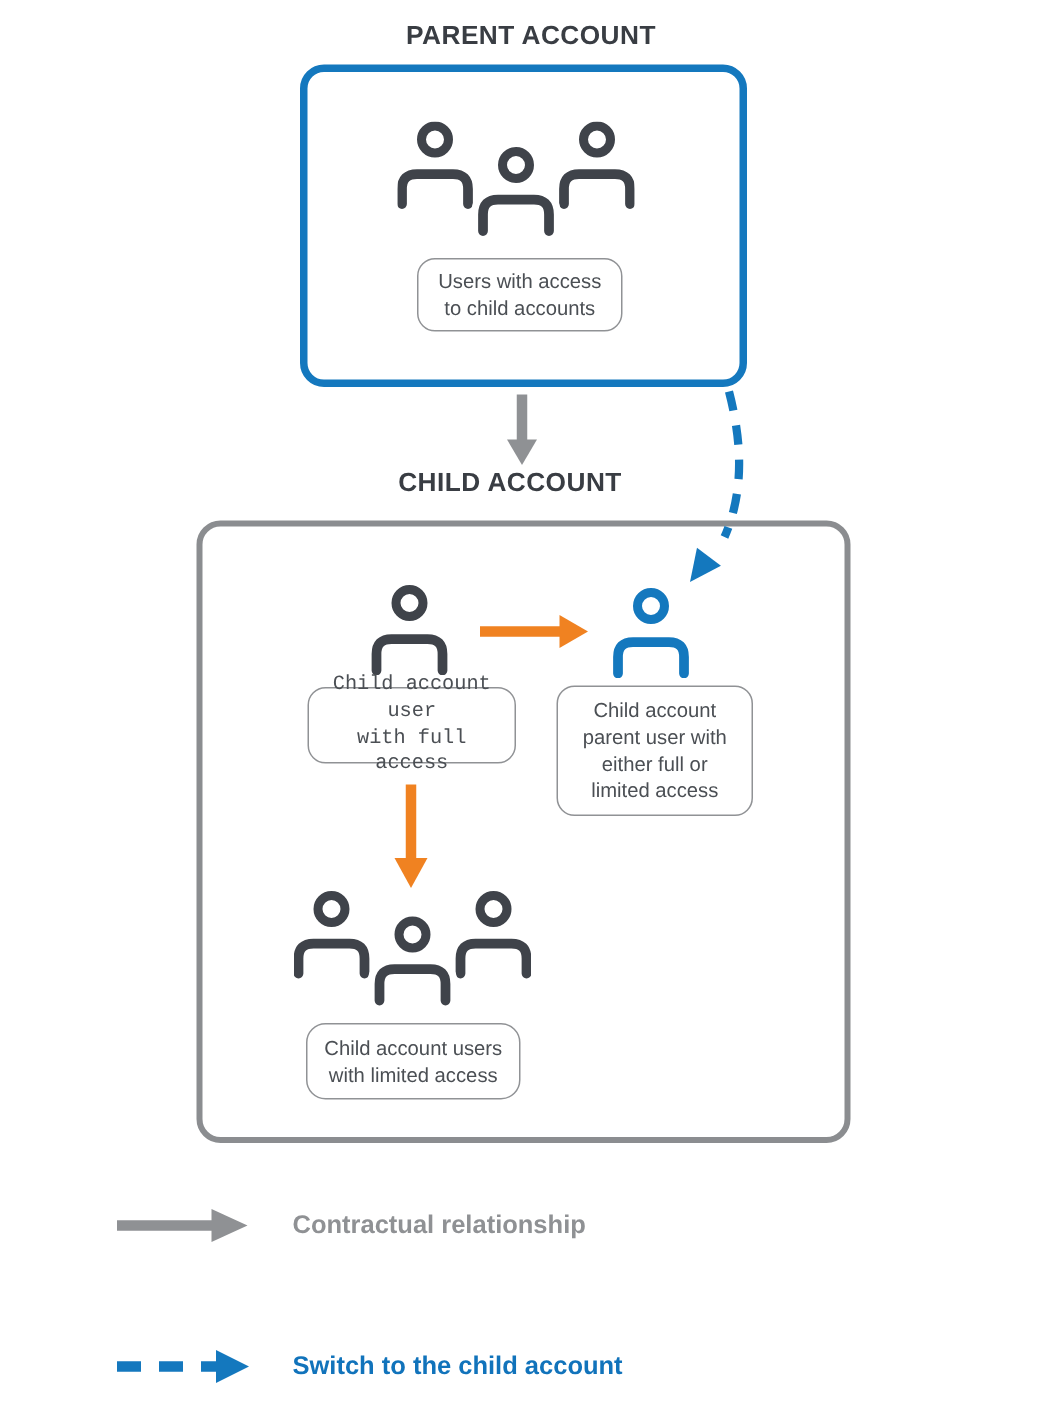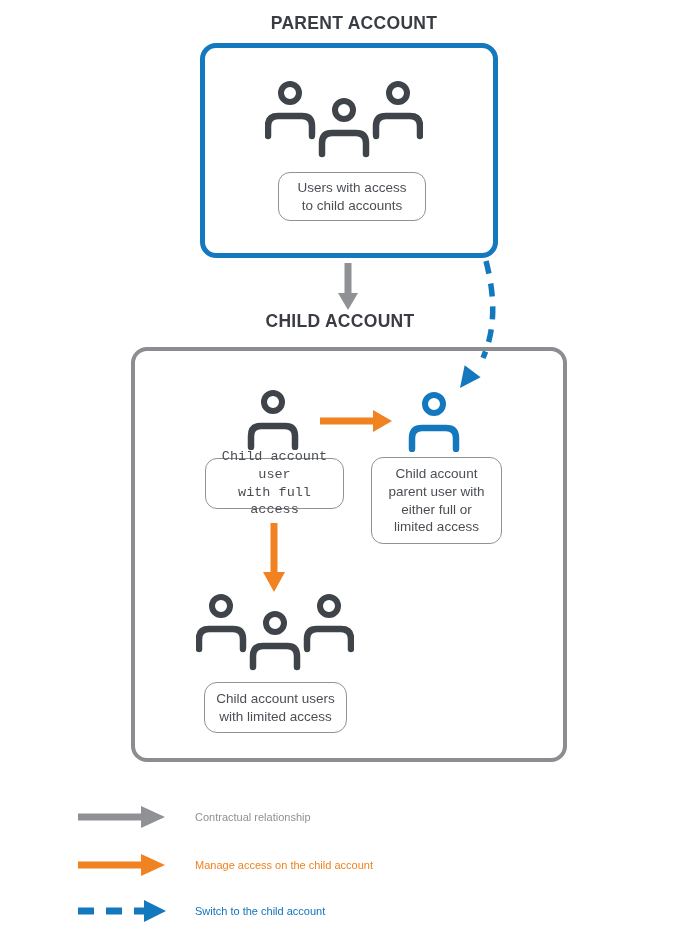--- a/index.html
+++ b/index.html
@@ -15,33 +15,33 @@
   #child-title{left:180px;top:311px;}
   .box{position:absolute;background:#ffffff;box-sizing:border-box;}
   #parent-box{left:200px;top:43px;width:298px;height:215px;border:5px solid var(--blue);border-radius:16px;}
   #child-box{left:131px;top:347px;width:436px;height:415px;border:4px solid var(--boxgray);border-radius:16px;}
   .bubble{
     position:absolute;background:#ffffff;border:1.5px solid #909295;border-radius:12px;
     display:flex;align-items:center;justify-content:center;text-align:center;
     font-size:13.5px;line-height:1.32;color:#4b4f54;white-space:pre-line;box-sizing:border-box;
     padding:4px 6px;
   }
-  #bubble-parent{left:278px;top:172px;width:148px;height:49px;}
+  #bubble-parent{left:278px;top:172px;width:137px;height:49px;}
   #bubble-full{left:205px;top:458px;width:139px;height:51px;font-family:Liberation Mono, monospace;}
   #bubble-parent-user{left:371px;top:457px;width:131px;height:87px;}
   #bubble-limited{left:204px;top:682px;width:143px;height:51px;border-radius:13px;}
   .icon-abs{position:absolute;}
   svg .st-dark{stroke:var(--dark);}
   svg .st-blue{stroke:var(--blue);}  svg .f-blue{fill:var(--blue);}
   svg .st-orange{stroke:var(--orange);} svg .f-orange{fill:var(--orange);}
   svg .st-gray{stroke:var(--gray);}  svg .f-gray{fill:var(--gray);}
   svg .st-white{stroke:#ffffff;}
   .legend-row{position:absolute;left:77px;height:26px;display:flex;align-items:center;}
   #legend-contractual{top:804px;} #legend-manage{top:852px;} #legend-switch{top:898px;}
-  .legend-label{margin-left:28px;font-size:11px;font-weight:normal;white-space:nowrap;}
+  .legend-label{margin-left:28px;font-size:17px;font-weight:bold;white-space:nowrap;}
   .t-gray{color:var(--gray);} .t-orange{color:var(--orange);} .t-blue{color:var(--bluetext);}
 </style>
 </head>
 <body>
 
 <div class="canvas">
 
   <div class="section-title" id="parent-title">PARENT ACCOUNT</div>
   <div class="section-title" id="child-title">CHILD ACCOUNT</div>
 
@@ -121,27 +121,20 @@
   </svg>
 
   <div class="legend-row" id="legend-contractual">
     <svg width="90" height="26" viewBox="0 0 90 26">
       <line class="st-gray" x1="1" y1="13" x2="66" y2="13" stroke-width="7"></line>
       <polygon class="f-gray" points="64,2 64,24 88,13"></polygon>
     </svg>
     <div class="legend-label t-gray">Contractual relationship</div>
   </div>
 
-  <div class="legend-row" id="legend-manage">
-    <svg width="90" height="26" viewBox="0 0 90 26">
-      <line class="st-orange" x1="1" y1="13" x2="66" y2="13" stroke-width="7"></line>
-      <polygon class="f-orange" points="64,2 64,24 88,13"></polygon>
-    </svg>
-    <div class="legend-label t-orange">Manage access on the child account</div>
-  </div>
 
   <div class="legend-row" id="legend-switch">
     <svg width="90" height="26" viewBox="0 0 90 26">
       <line class="st-blue" x1="1" y1="13" x2="68" y2="13" stroke-width="7" stroke-dasharray="16 12"></line>
       <polygon class="f-blue" points="67,2 67,24 89,13"></polygon>
     </svg>
     <div class="legend-label t-blue">Switch to the child account</div>
   </div>
 
 </div>

